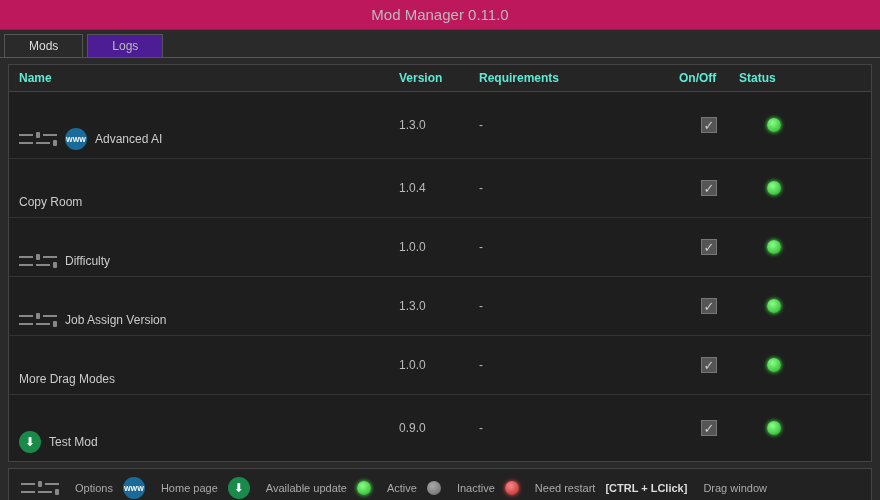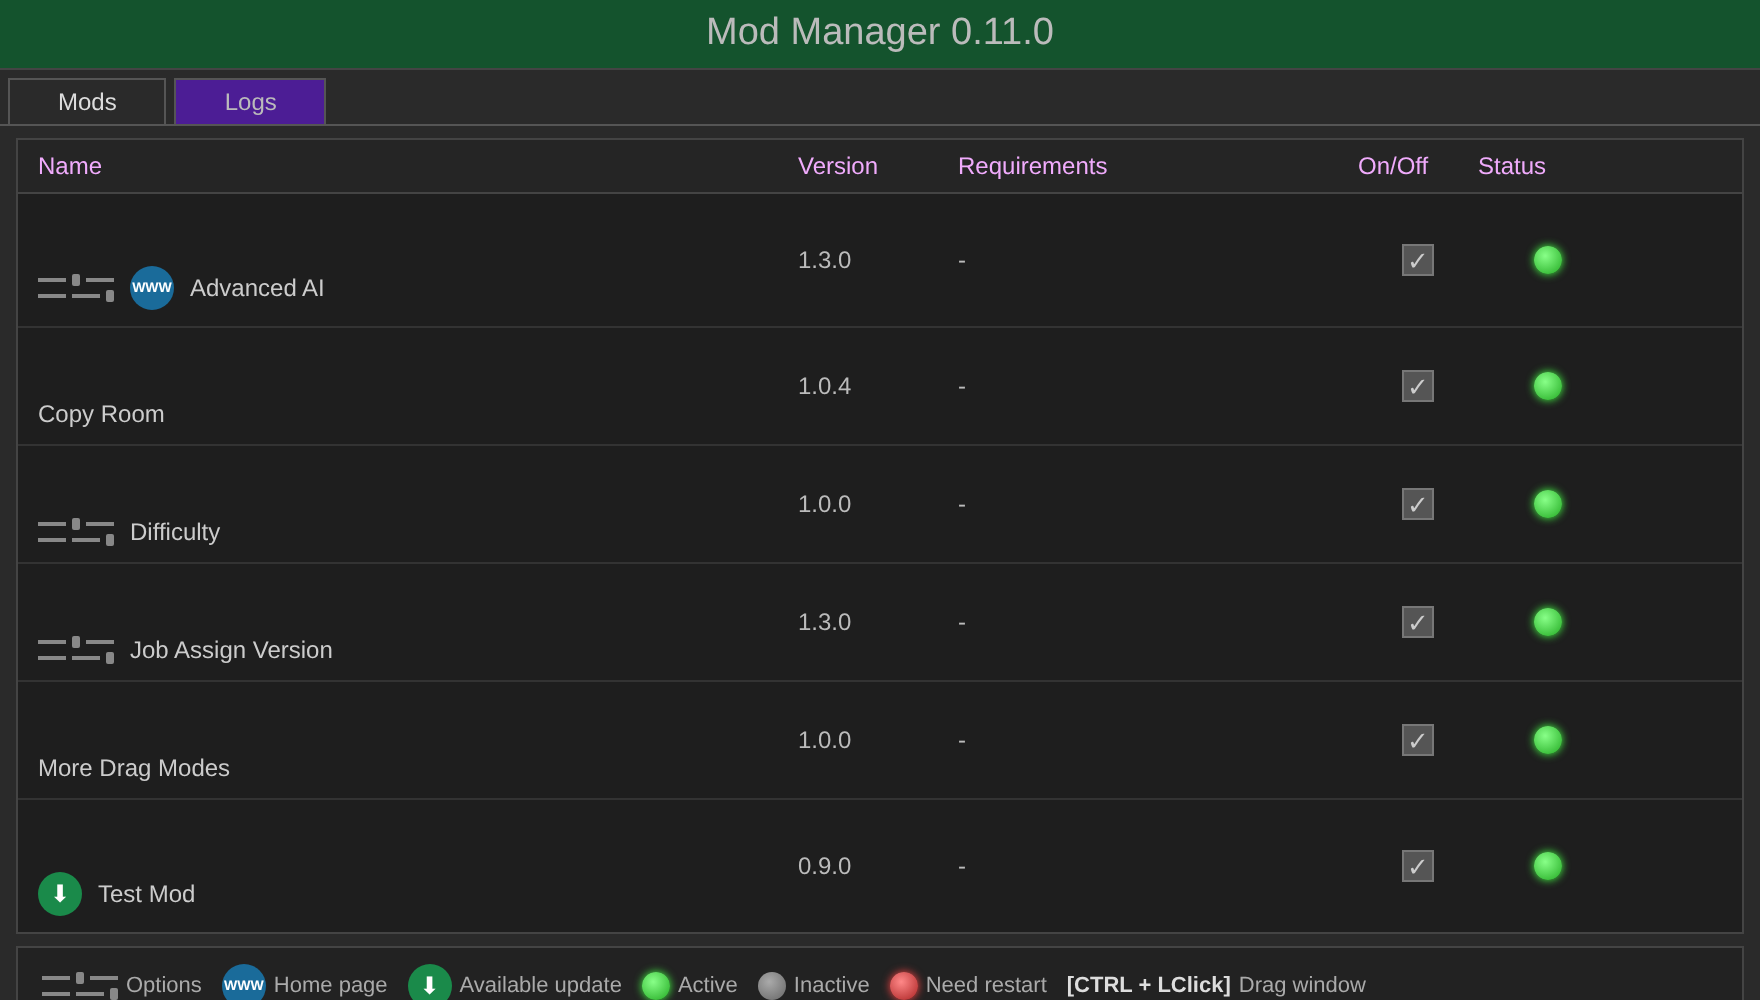--- a/index.html
+++ b/index.html
@@ -6,25 +6,25 @@
     body {
       width: 880px;
       height: 500px;
       background: #2a2a2a;
       font-family: Arial, sans-serif;
       font-size: 13px;
       color: #ccc;
       overflow: hidden;
     }
     .title-bar {
-      background: #14532d;
+      background: #be185d;
       text-align: center;
       padding: 6px;
       color: #bbb;
-      font-size: 19px;
+      font-size: 15px;
       border-bottom: 1px solid #444;
     }
     .tabs {
       display: flex;
       background: #2a2a2a;
       border-bottom: 1px solid #555;
       padding: 4px 0 0 4px;
       gap: 4px;
     }
     .tab {
@@ -43,23 +43,24 @@
     .main-content {
       background: #1e1e1e;
       border: 1px solid #444;
       margin: 6px 8px;
     }
     .table-header {
       display: grid;
       grid-template-columns: 380px 80px 200px 60px 70px;
       padding: 6px 10px;
       border-bottom: 1px solid #444;
-      color: #f0abfc;
+      color: #5eead4;
       font-size: 12px;
       background: #252525;
+      font-weight: bold;
     }
     .table-row {
       display: grid;
       grid-template-columns: 380px 80px 200px 60px 70px;
       padding: 8px 10px;
       border-bottom: 1px solid #333;
       align-items: center;
       min-height: 36px;
     }
     .table-row:last-child { border-bottom: none; }
@@ -152,21 +153,21 @@
       background: #222;
       border: 1px solid #444;
       margin: 4px 8px 6px;
       font-size: 11px;
       color: #aaa;
       flex-wrap: wrap;
     }
     .legend-item {
       display: flex;
       align-items: center;
-      gap: 4px;
+      gap: 16px;
     }
     .shortcut {
       color: #ddd;
       font-weight: bold;
     }
     .sliders-icon {
       display: inline-flex;
       flex-direction: column;
       gap: 2px;
       flex-shrink: 0;

